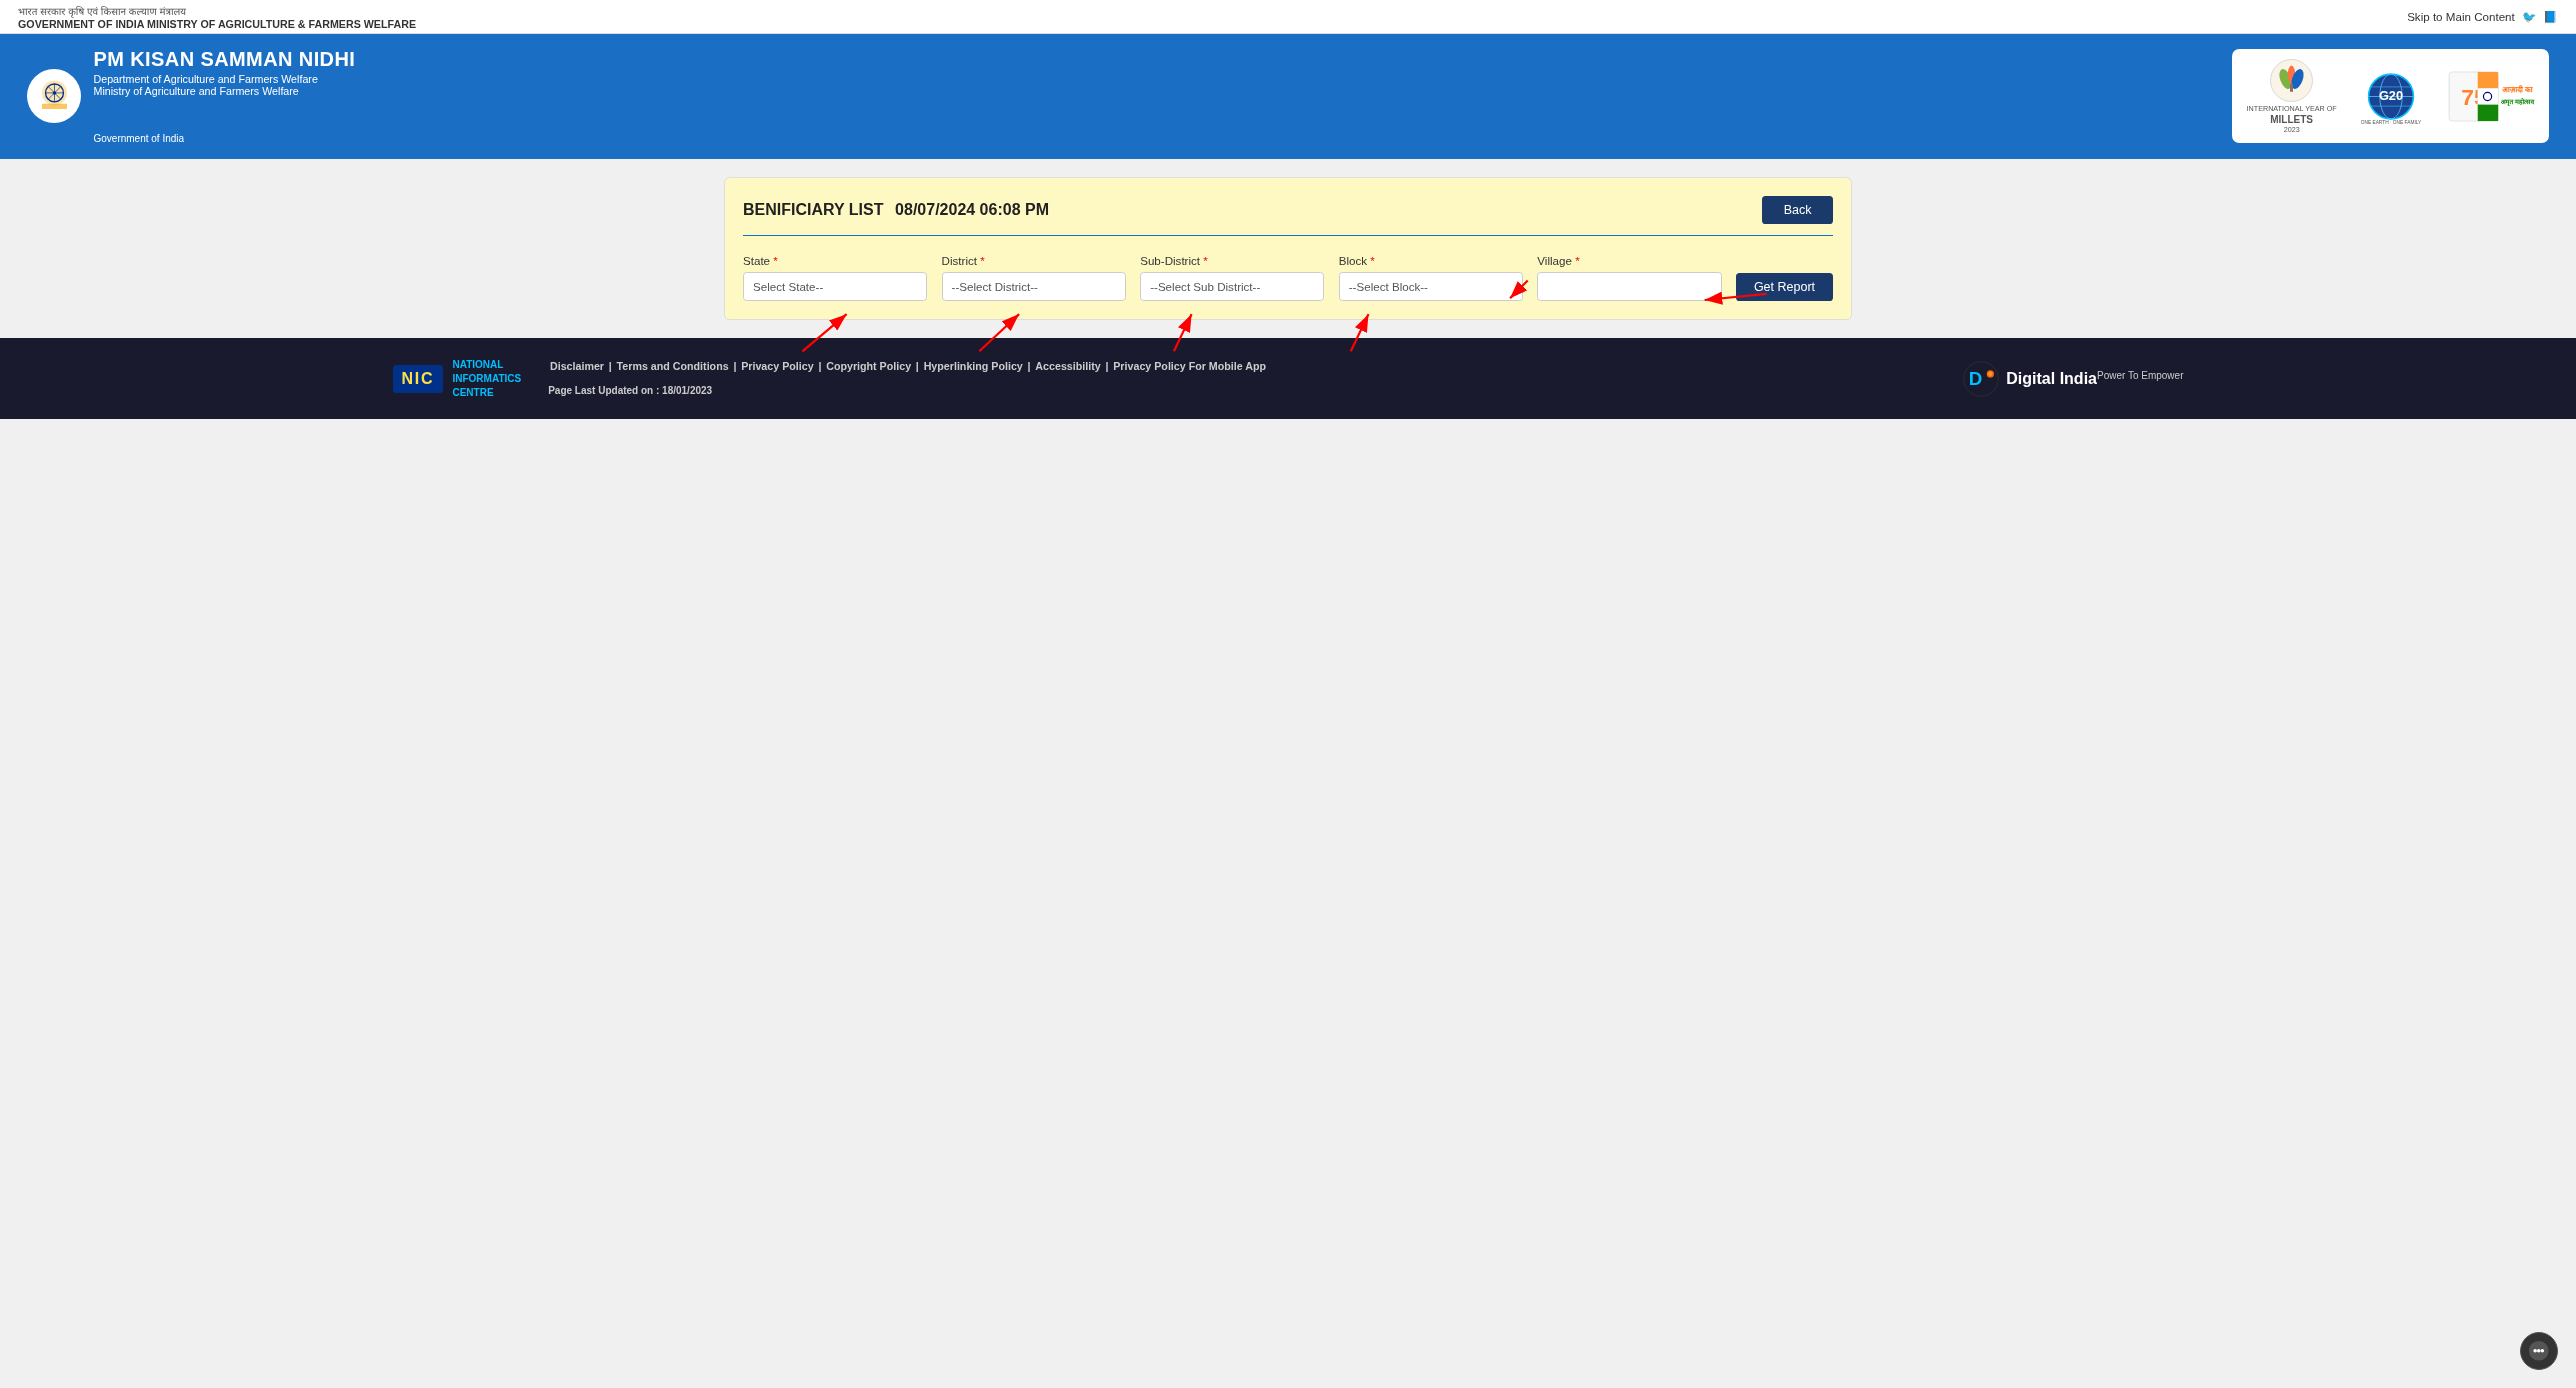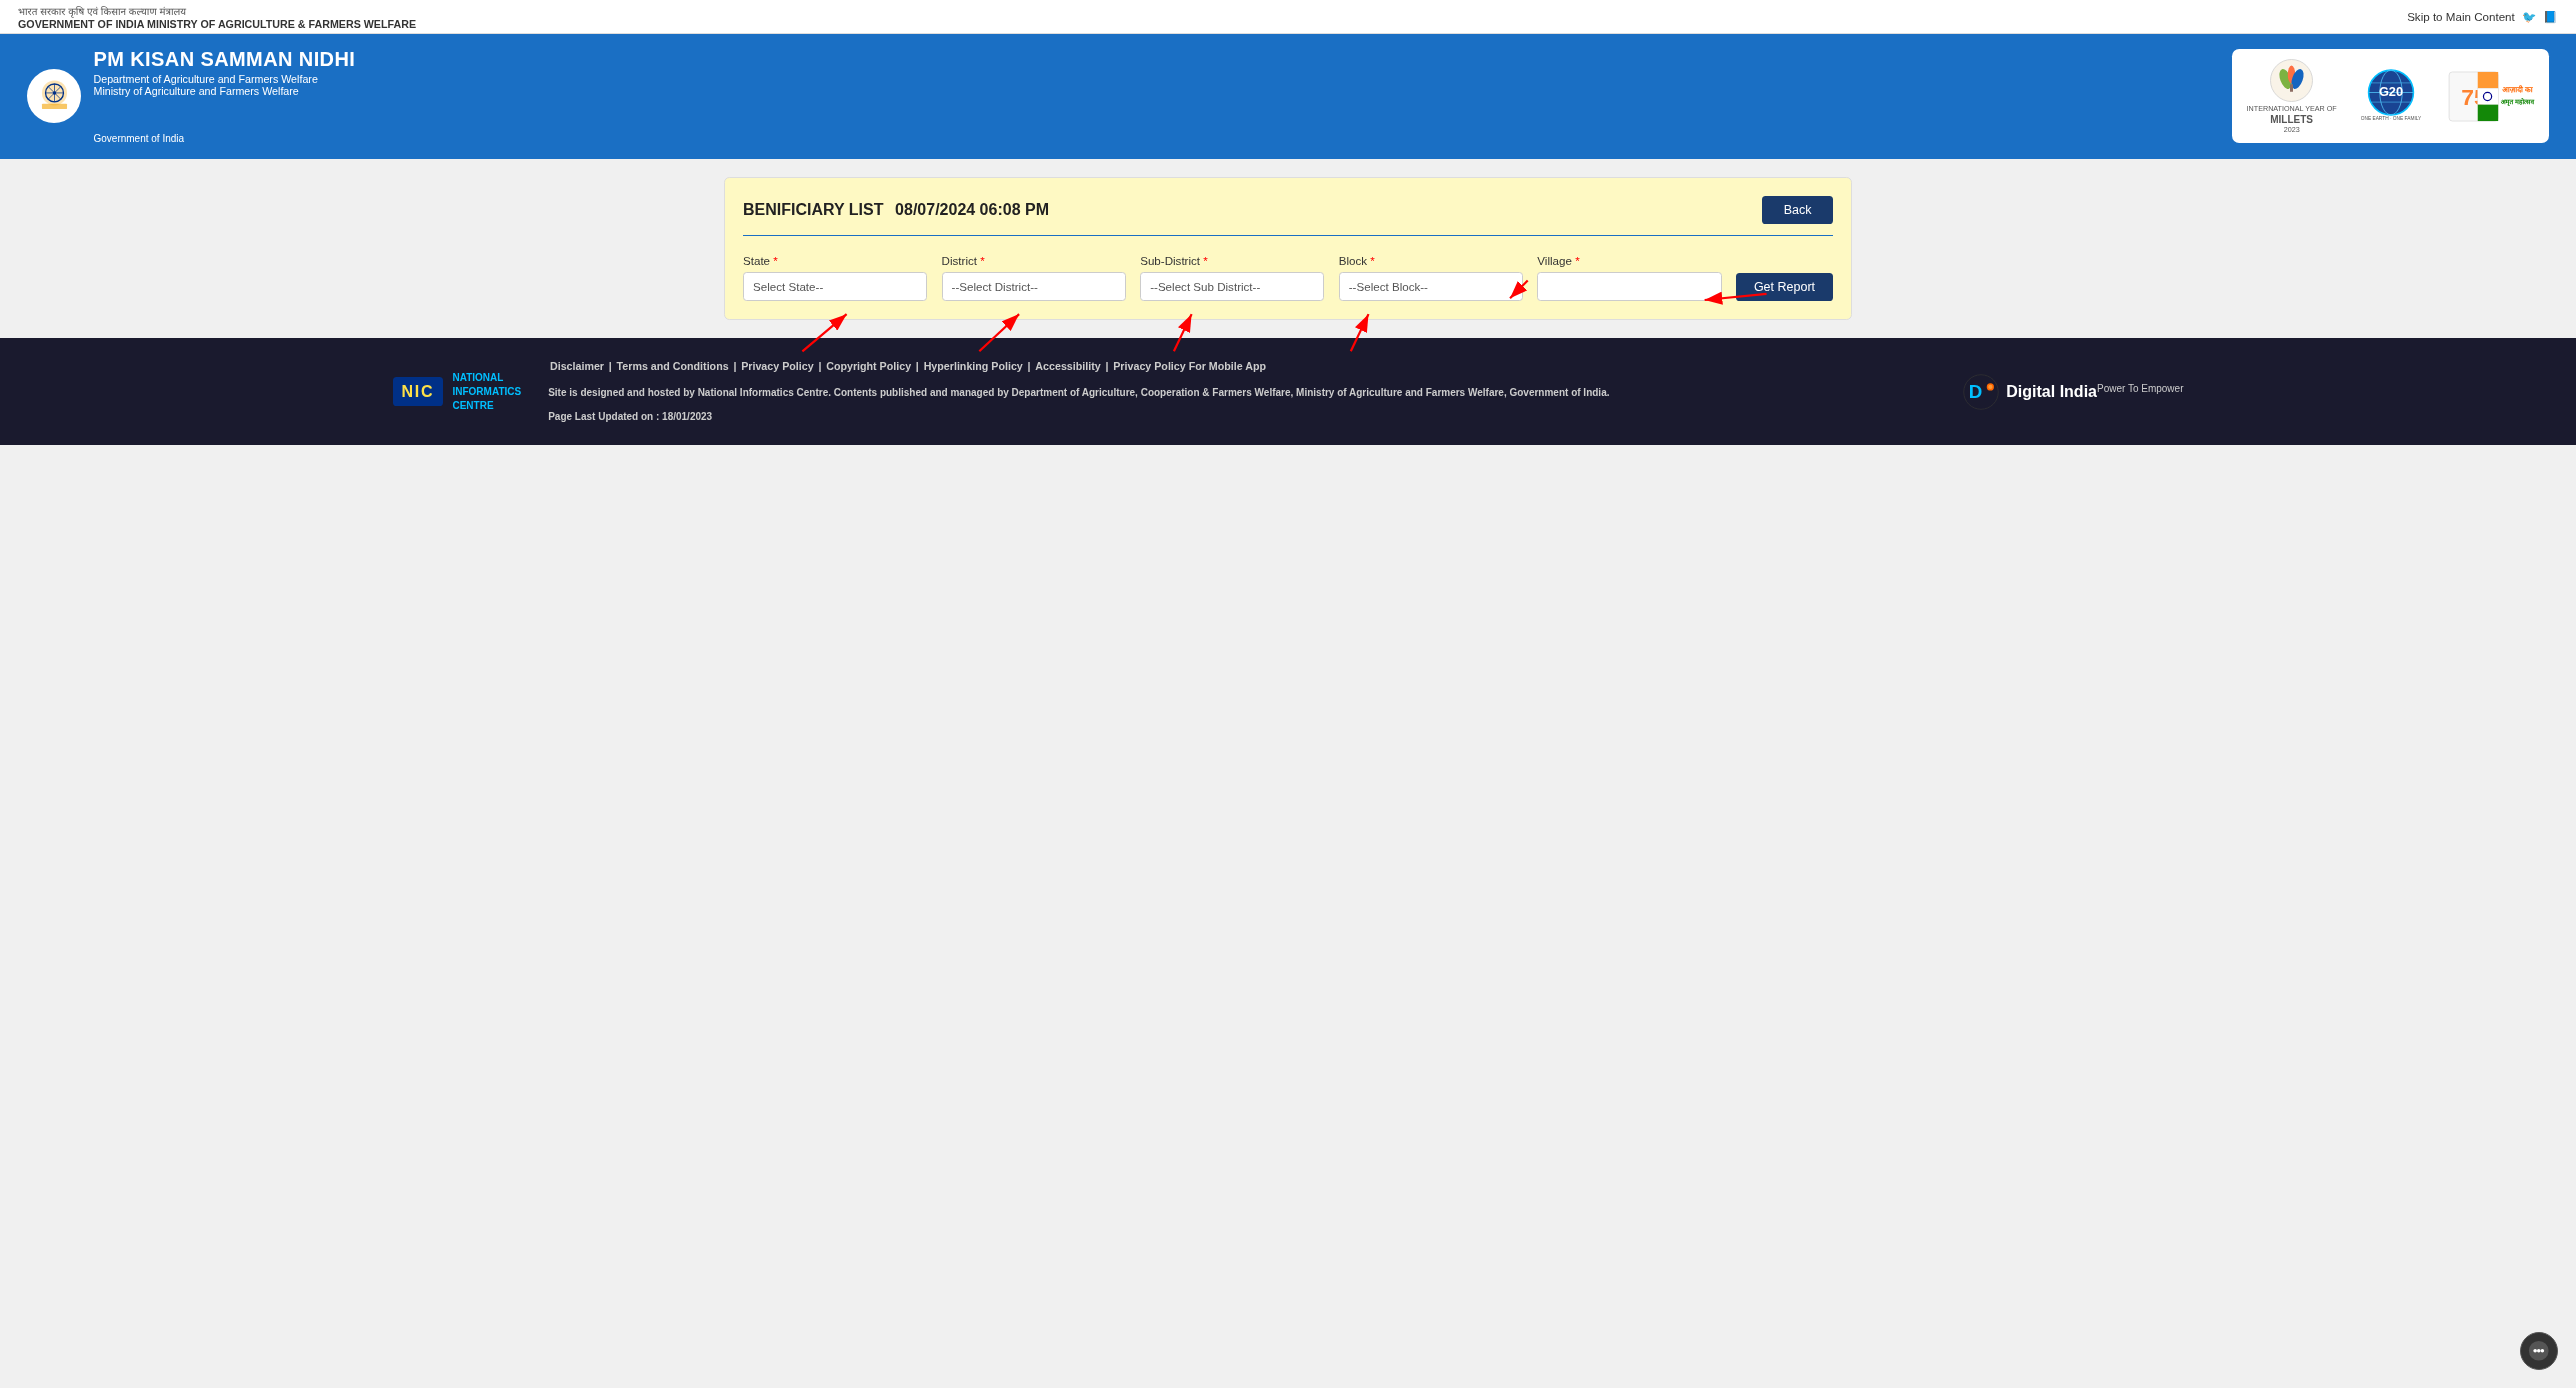--- a/index.html
+++ b/index.html
@@ -49,21 +49,21 @@
       border-radius: 7.2px;
       padding: 9px 14.3px;
       display: flex;
       align-items: center;
       gap: 18px;
     }
     .header-center .millets-logo { display: flex; flex-direction: column; align-items: center; font-size: 8px; color: #333; }
     .millets-icon { width: 45px; height: 45px; }
     .g20-badge {
       width: 72px; height: 54px;
-      display: flex; align-items: center; justify-content: center;
+      display: flex; justify-content: center;
     }
     .amrit-badge { height: 54px; width: 90px; display: flex; align-items: center; justify-content: center; }
 
     
     .main-content {
       max-width: 1164px;
       margin: 18px auto;
       padding: 0 18px;
     }
     .card {
@@ -369,21 +369,20 @@
     <div class="footer-links">
       <div>
         <a href="#">Disclaimer</a> |
         <a href="#">Terms and Conditions</a> |
         <a href="#">Privacy Policy</a> |
         <a href="#">Copyright Policy</a> |
         <a href="#">Hyperlinking Policy</a> |
         <a href="#">Accessibility</a> |
         <a href="#">Privacy Policy For Mobile App</a>
       </div>
-      <div style="margin-top:5.4px;font-size:10px;">Site is designed and hosted by National Informatics Centre. Contents published and managed by Department of Agriculture, Cooperation &amp; Farmers Welfare, Ministry of Agriculture and Farmers Welfare, Government of India.</div>
       <div style="margin-top:3.6px;font-size:10px;">Page Last Updated on : 18/01/2023</div>
     </div>
 
     <div class="footer-digital">
       <div class="digital-india-logo">
 
         <svg class="di-icon" width="45" height="45" viewBox="0 0 50 50" xmlns="http://www.w3.org/2000/svg">
           <circle cx="25" cy="25" r="24" fill="#1a1a2e" stroke="#333" stroke-width="1"></circle>
 
           <text x="8" y="34" font-size="26" font-weight="bold" fill="#00bfff">D</text>

